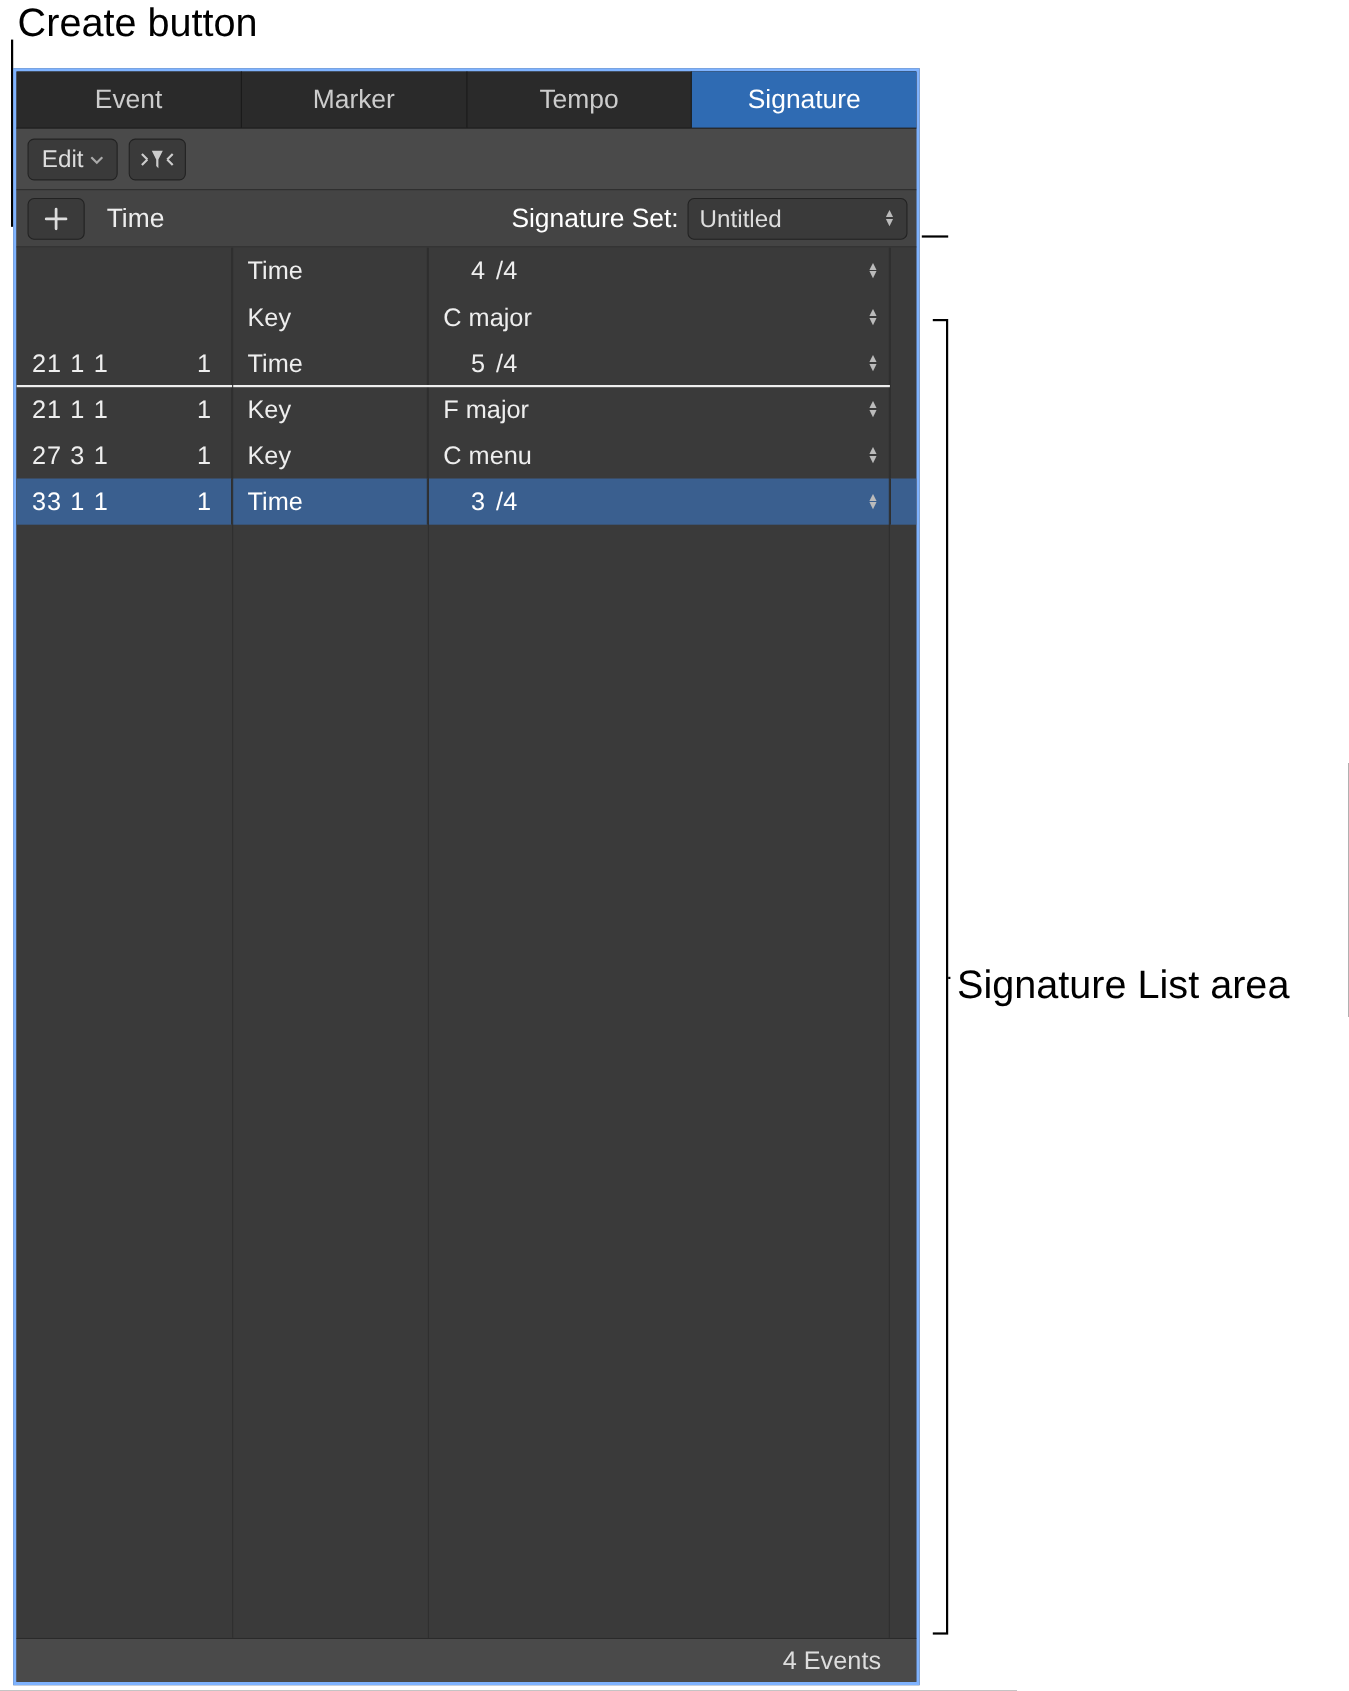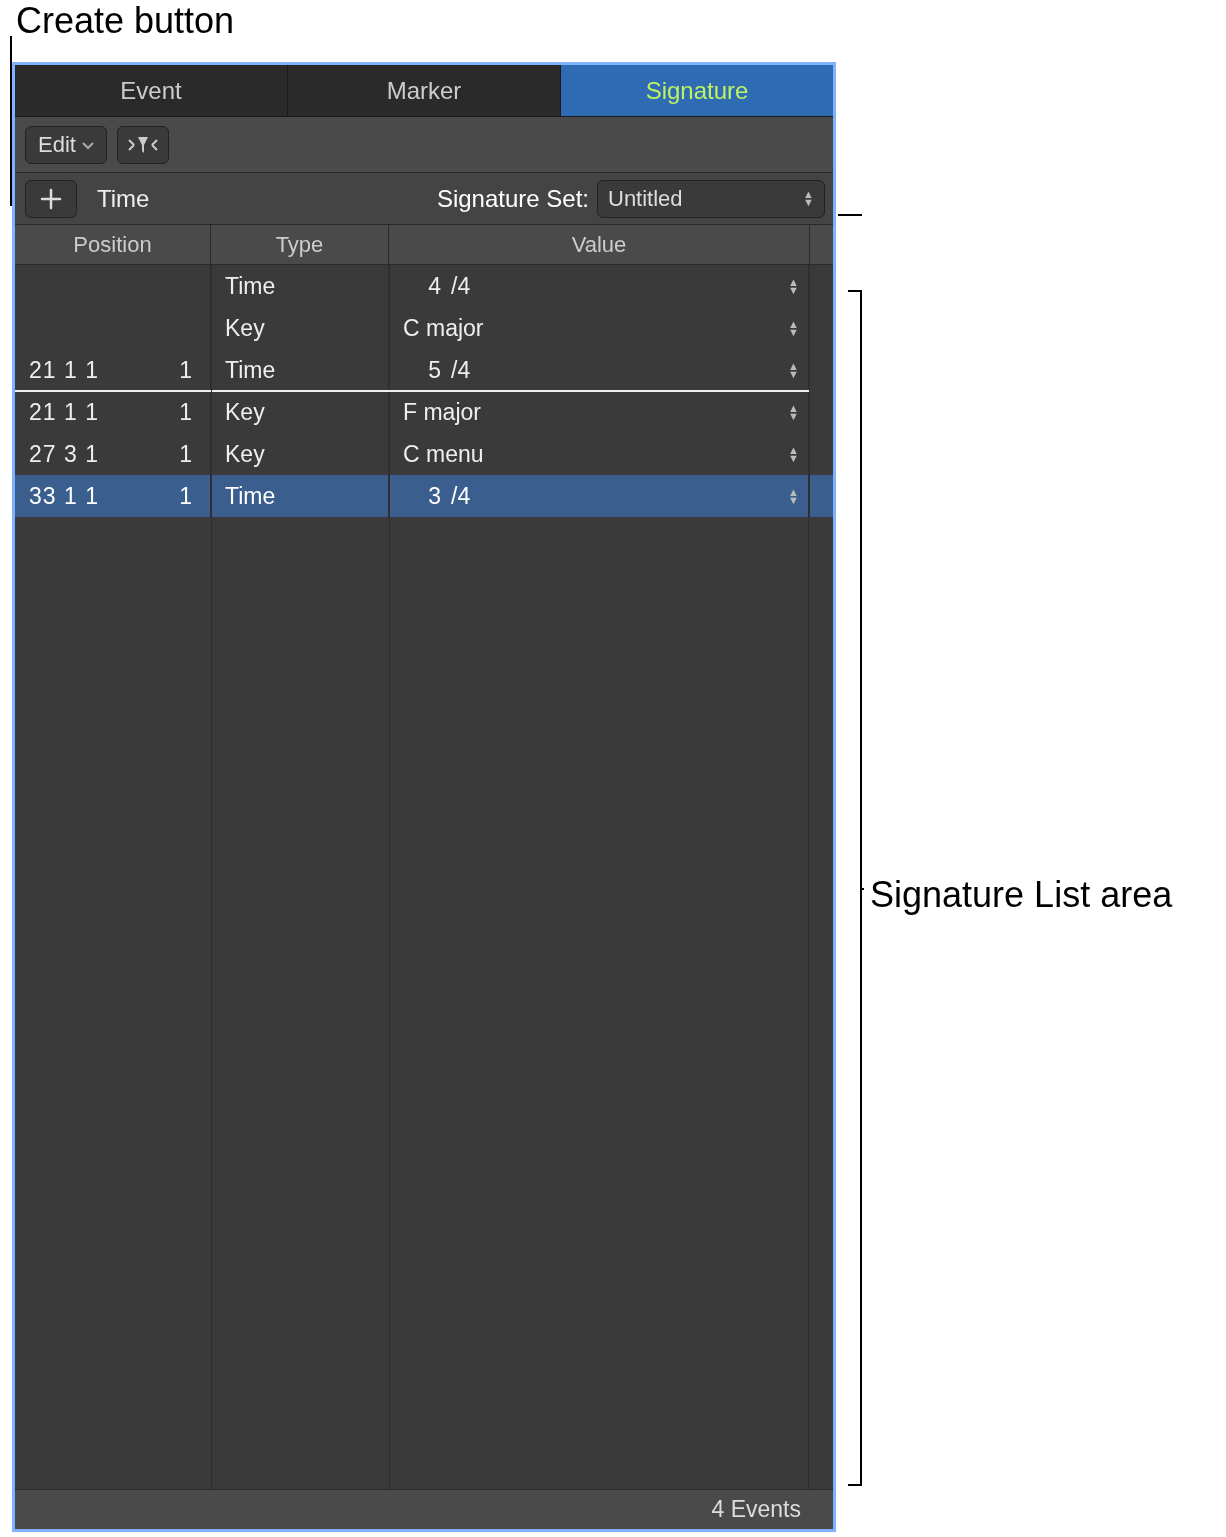--- a/index.html
+++ b/index.html
@@ -57,21 +57,21 @@
     align-items: center;
     justify-content: center;
     color: #ccc;
     font-size: 24px;
     border-right: 1px solid #1a1a1a;
     cursor: pointer;
   }
   .tab:last-child { border-right: none; }
   .tab.active {
     background: #2f6bb3;
-    color: #bef264;
+    color: #ffffff;
   }
 
   
   .toolbar {
     display: flex;
     align-items: center;
     gap: 10px;
     height: 56px;
     padding: 0 10px;
     background: #4a4a4a;
@@ -122,21 +122,21 @@
     margin-left: 10px;
   }
   .sigset-label {
     margin-left: auto;
     color: #ffffff;
     font-size: 24px;
     margin-right: 8px;
     text-align: center;
   }
   .sigset-popup {
-    width: 228px;
+    width: 200px;
     height: 38px;
     background: #3a3a3a;
     border: 1px solid #222;
     border-radius: 6px;
     display: flex;
     align-items: center;
     padding: 0 10px;
     color: #ddd;
     font-size: 22px;
     cursor: pointer;
@@ -244,20 +244,21 @@
 
   <div class="callout" style="left:16px; top:0;">Create button</div>
   <div class="callout-line" style="left:10px; top:36px; width:2px; height:170px;"></div>
   <div class="callout-tick" style="left:10px; top:204px; width:14px; height:2px;"></div>
 
   <div class="panel">
 
     <div class="tabrow">
       <div class="tab">Event</div>
       <div class="tab">Marker</div>
+      <div class="tab">Tempo</div>
       <div class="tab active">Signature</div>
     </div>
 
     <div class="toolbar">
       <div class="btn">
         <span>Edit</span>
         <span class="chev">
           <svg width="12" height="8" viewBox="0 0 12 8">
               <path d="M1 1 L6 6 L11 1" stroke="#aaa" stroke-width="2" fill="none"></path>
             </svg>
@@ -286,26 +287,20 @@
       <span class="sigset-label">Signature Set:</span>
       <div class="sigset-popup">
         <span>Untitled</span>
         <span class="stepper">
           <span>▲</span>
             <span>▼</span>
         </span>
       </div>
     </div>
 
-    <div class="colhdr">
-      <div class="col-pos">Position</div>
-      <div class="col-type">Type</div>
-      <div class="col-value">Value</div>
-      <div class="col-scroll"></div>
-    </div>
 
     <div class="rows" id="rows">
       <div class="sep2"></div>
       <div class="sep3"></div>
     <div class="row">
           <div class="c-pos">
             <span class="pos-main"></span>
             <span class="pos-sub"></span>
           </div>
           <div class="c-type">Time</div>

